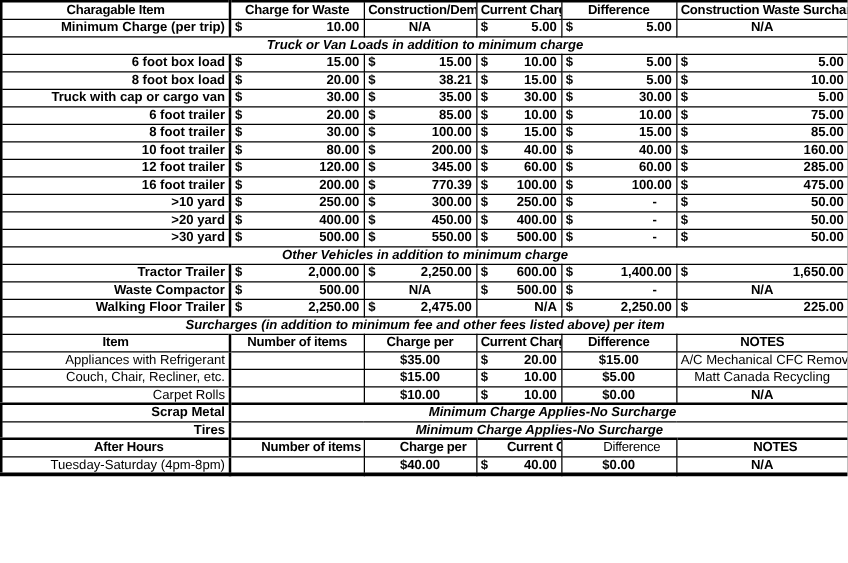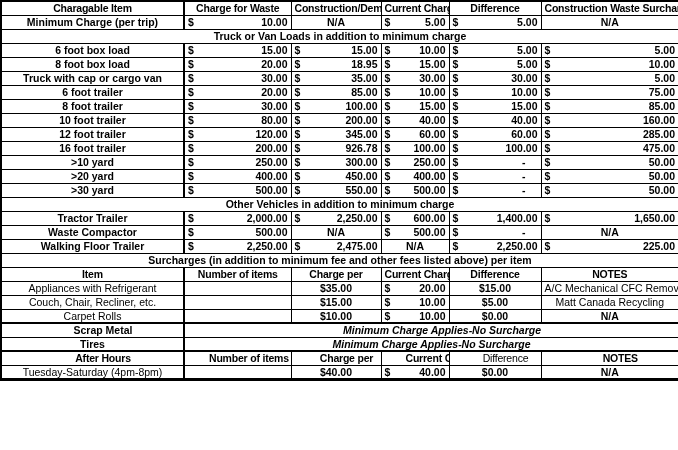--- a/index.html
+++ b/index.html
@@ -24,23 +24,23 @@
     color: #000;
     padding: 0 3px;
     overflow: hidden;
     white-space: nowrap;
     vertical-align: middle;
   }
   td:first-child { border-right-width: 2px; }
   tr.thick-top td { border-top-width: 2px; padding-left: 24px; }
   .bold { font-weight: bold; }
   .italic { font-style: italic; margin-top: 16px; }
-  .c-label { text-align: center; }
+  .c-label { text-align: right; }
   .c-center { text-align: center; }
-  .c-section { text-align: center; font-weight: bold; }
+  .c-section { text-align: center; font-weight: bold; font-style: italic; }
   .c-empty { }
   .c-acct { }
   .c-acct .acct-in {
     display: flex;
     justify-content: space-between;
     align-items: baseline;
     width: 100%;
   }
   .c-acct.dash .amt { padding-right: 12px; }
   .hdr { letter-spacing: -0.2px; }
@@ -130,21 +130,21 @@
           <td class="c-label bold">8 foot box load</td>
           <td class="c-acct bold">
             <span class="acct-in">
               <span class="cur">$</span>
               <span class="amt">20.00</span>
             </span>
           </td>
           <td class="c-acct bold">
             <span class="acct-in">
               <span class="cur">$</span>
-              <span class="amt">18.95</span>
+              <span class="amt">38.21</span>
             </span>
           </td>
           <td class="c-acct bold">
             <span class="acct-in">
               <span class="cur">$</span>
               <span class="amt">15.00</span>
             </span>
           </td>
           <td class="c-acct bold">
             <span class="acct-in">
@@ -328,21 +328,21 @@
           <td class="c-label bold">16 foot trailer</td>
           <td class="c-acct bold">
             <span class="acct-in">
               <span class="cur">$</span>
               <span class="amt">200.00</span>
             </span>
           </td>
           <td class="c-acct bold">
             <span class="acct-in">
               <span class="cur">$</span>
-              <span class="amt">926.78</span>
+              <span class="amt">770.39</span>
             </span>
           </td>
           <td class="c-acct bold">
             <span class="acct-in">
               <span class="cur">$</span>
               <span class="amt">100.00</span>
             </span>
           </td>
           <td class="c-acct bold">
             <span class="acct-in">

